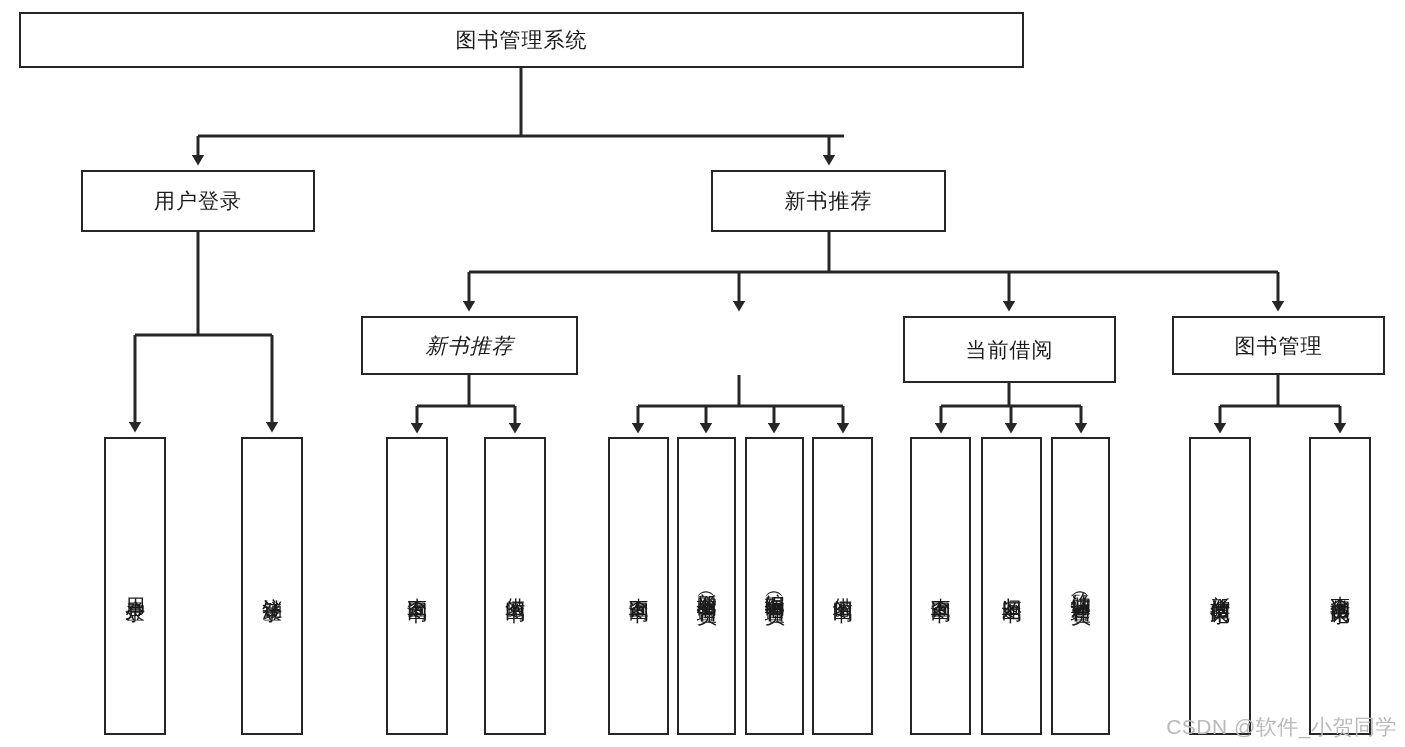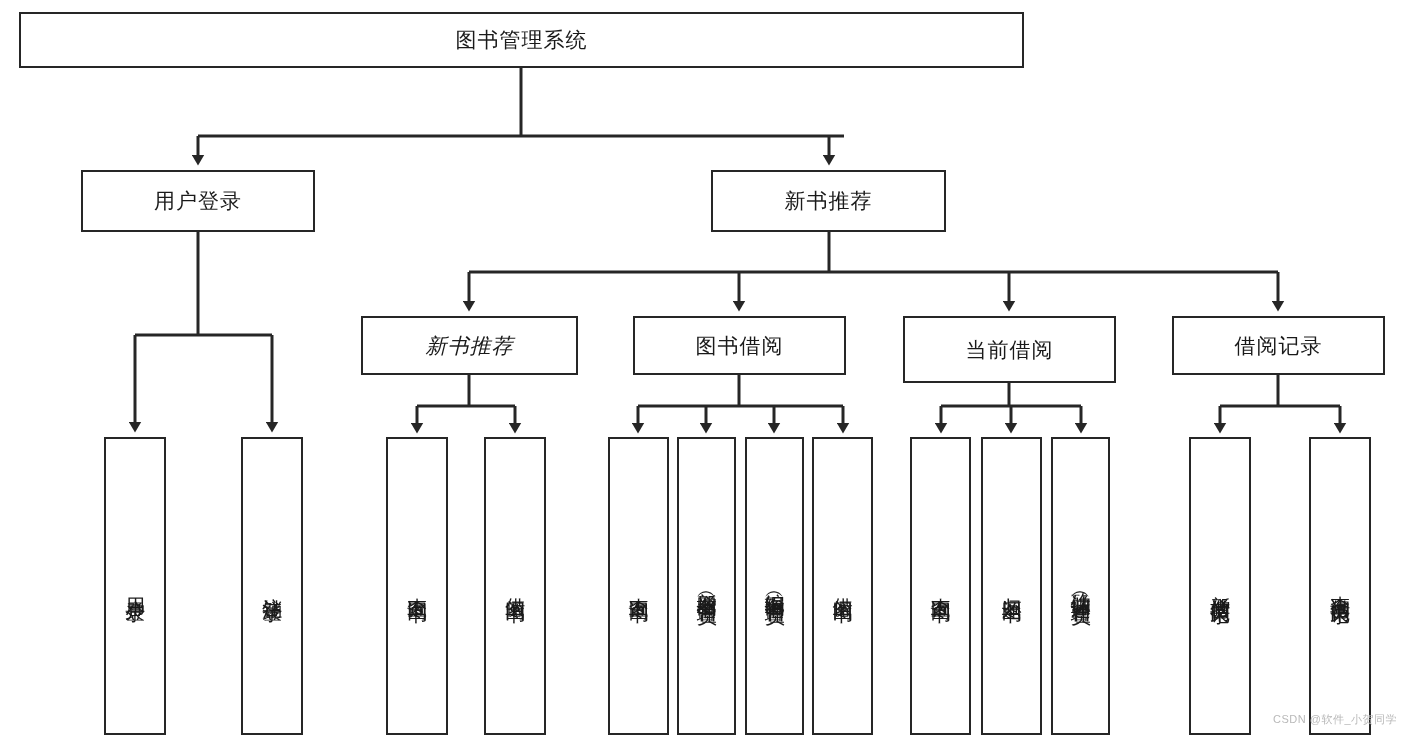--- a/index.html
+++ b/index.html
@@ -52,22 +52,22 @@
     position: absolute;
     left: 0;
     top: 0;
     width: 1405px;
     height: 747px;
     pointer-events: none;
   }
   #watermark {
     position: absolute;
     right: 8px;
-    bottom: 20px;
-    font-size: 11px;
+    bottom: 6px;
+    font-size: 21px;
     color: #b9b9b9;
     white-space: nowrap;
     letter-spacing: 0.5px;
   }
 </style>
 </head>
 <body>
 
 <div id="canvas">
 
@@ -128,28 +128,25 @@
   <div class="node horiz" style="left:81px; top:170px; width:234px; height:62px;">
     <span>用户登录</span>
   </div>
   <div class="node horiz" style="left:711px; top:170px; width:235px; height:62px;">
     <span>新书推荐</span>
   </div>
 
   <div class="node horiz" style="left:361px; top:316px; width:217px; height:59px;font-style:italic;">
     <span>新书推荐</span>
   </div>
-  <div class="node horiz" style="left:633px; top:316px; width:213px; height:59px;">
-    <span>图书借阅</span>
-  </div>
   <div class="node horiz" style="left:903px; top:316px; width:213px; height:67px;">
     <span>当前借阅</span>
   </div>
   <div class="node horiz" style="left:1172px; top:316px; width:213px; height:59px;">
-    <span>借阅记录</span>
+    <span>图书管理</span>
   </div>
 
   <div class="node vert" style="left:104px; top:437px; width:62px; height:298px;">
     <span>用户登录</span>
   </div>
   <div class="node vert" style="left:241px; top:437px; width:62px; height:298px;">
     <span>注销登录</span>
   </div>
 
   <div class="node vert" style="left:386px; top:437px; width:62px; height:298px;">

